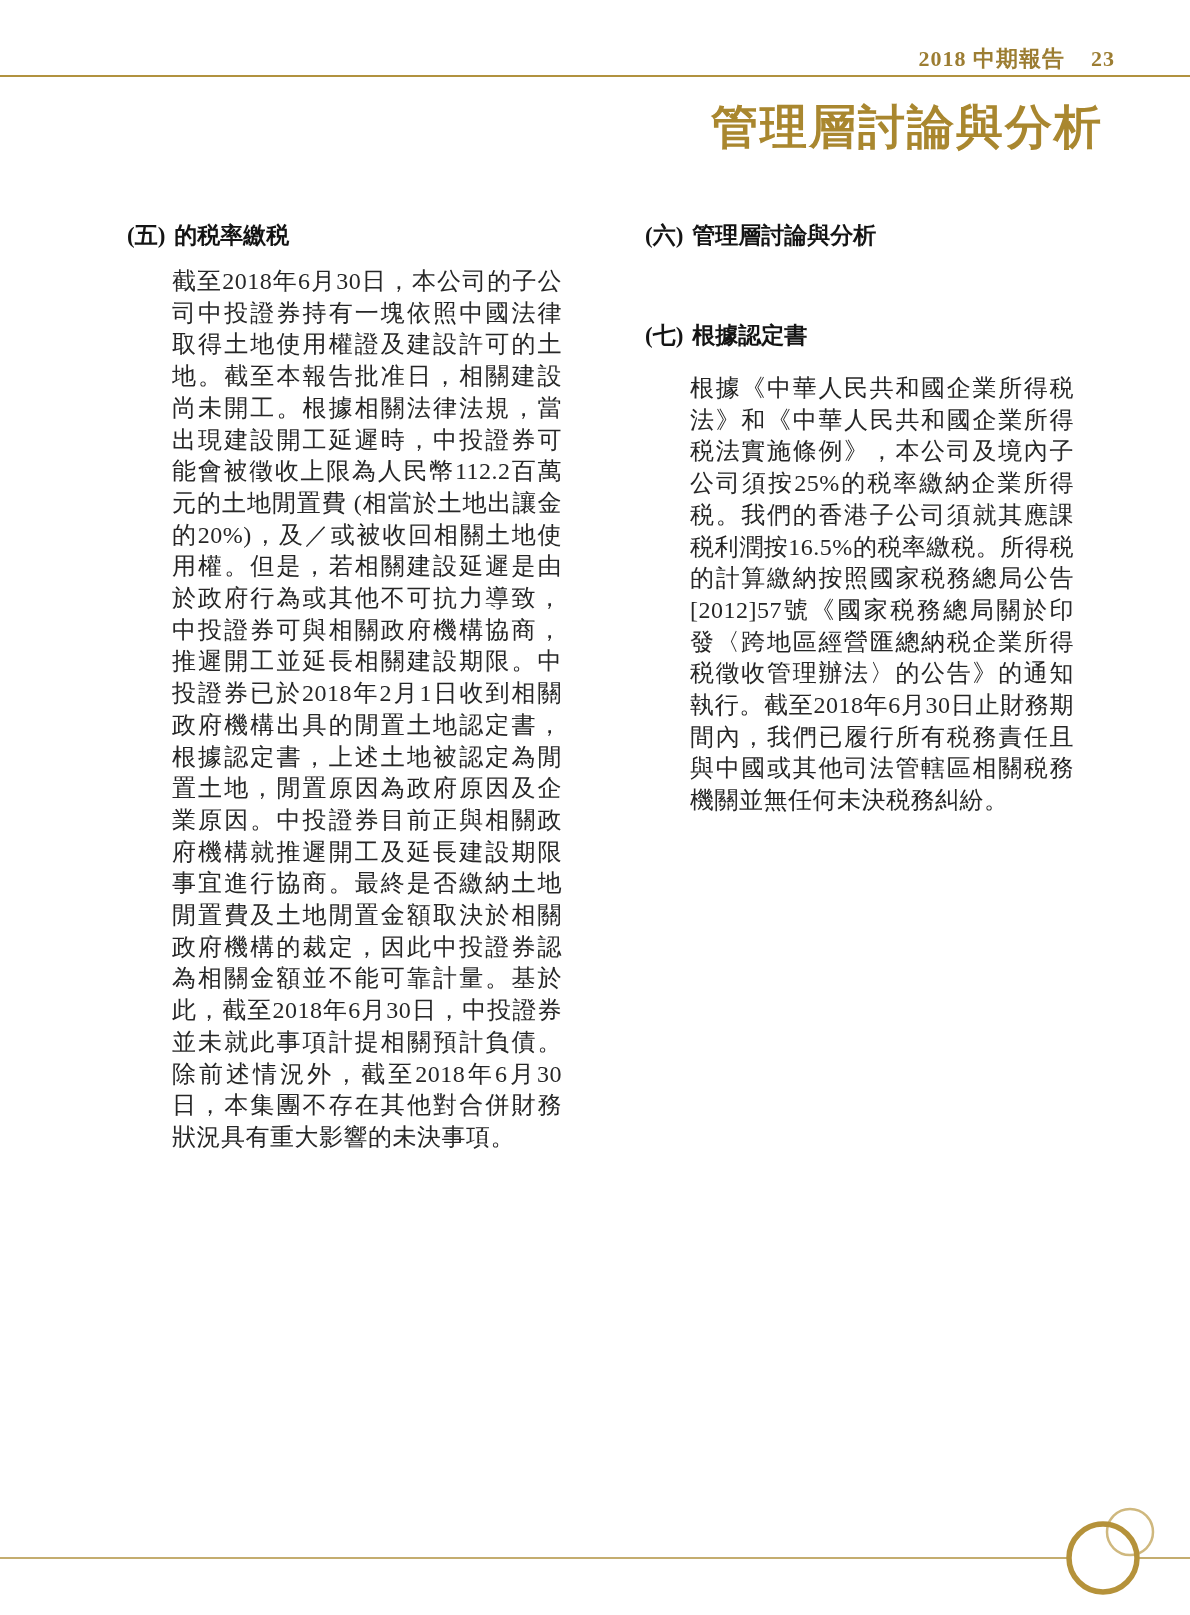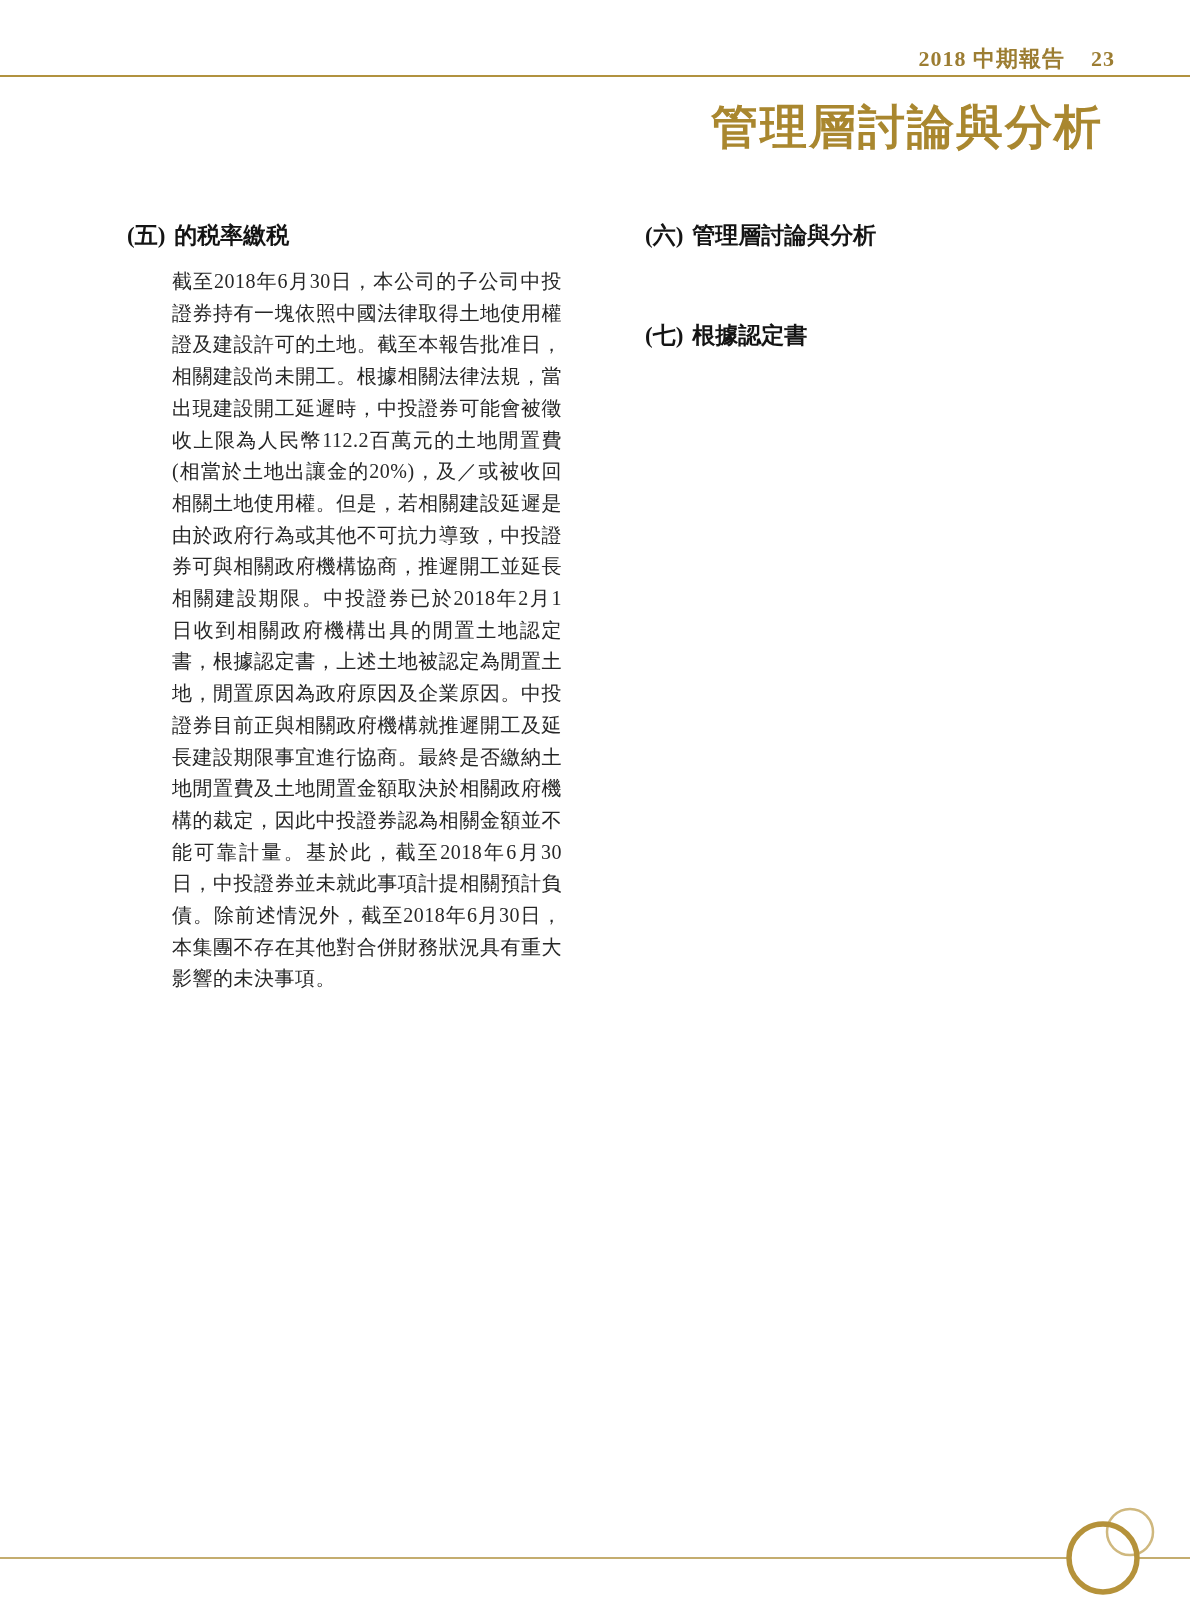--- a/index.html
+++ b/index.html
@@ -48,21 +48,21 @@
     display: flex;
     gap: 9px;
     font-size: 23px;
     font-weight: bold;
     color: #141414;
     line-height: 28px;
     white-space: nowrap;
   }
   .sec-body {
     position: absolute;
-    font-size: 20px;
+    font-size: 24px;
     line-height: 31.7px;
     color: #262626;
     text-align: justify;
     text-justify: inter-character;
     letter-spacing: 0.5px;
   }
   .h-five   { left: 127px; top: 222px; }
   .b-five   { left: 172px; top: 266px; width: 390px; }
   .h-six    { left: 645px; top: 222px; }
   .b-six    { left: 690px; top: 266px; width: 384px; }
@@ -98,20 +98,21 @@
 
   <div class="sec-heading h-six">
     <span>(六)</span>
     <span>管理層討論與分析</span>
   </div>
 
   <div class="sec-heading h-seven">
     <span>(七)</span>
     <span>根據認定書</span>
   </div>
+  <p class="sec-body b-seven">根據《中華人民共和國企業所得税法》和《中華人民共和國企業所得税法實施條例》，本公司及境內子公司須按25%的税率繳納企業所得税。我們的香港子公司須就其應課税利潤按16.5%的税率繳税。所得税的計算繳納按照國家税務總局公告[2012]57號《國家税務總局關於印發〈跨地區經營匯總納税企業所得税徵收管理辦法〉的公告》的通知執行。截至2018年6月30日止財務期間內，我們已履行所有税務責任且與中國或其他司法管轄區相關税務機關並無任何未決税務糾紛。</p>
 
   <svg class="bottom-decoration" viewBox="0 0 1190 135" xmlns="http://www.w3.org/2000/svg" aria-hidden="true">
     <line x1="0" y1="78" x2="1190" y2="78" stroke="#b1923f" stroke-width="1.6"></line>
     <circle cx="1103" cy="78" r="34" fill="#ffffff"></circle>
     <circle cx="1130" cy="52" r="23" fill="none" stroke="#cfb87e" stroke-width="2.5"></circle>
     <circle cx="1103" cy="78" r="34" fill="none" stroke="#b5923a" stroke-width="5.5"></circle>
   </svg>
 
 </div>
 

